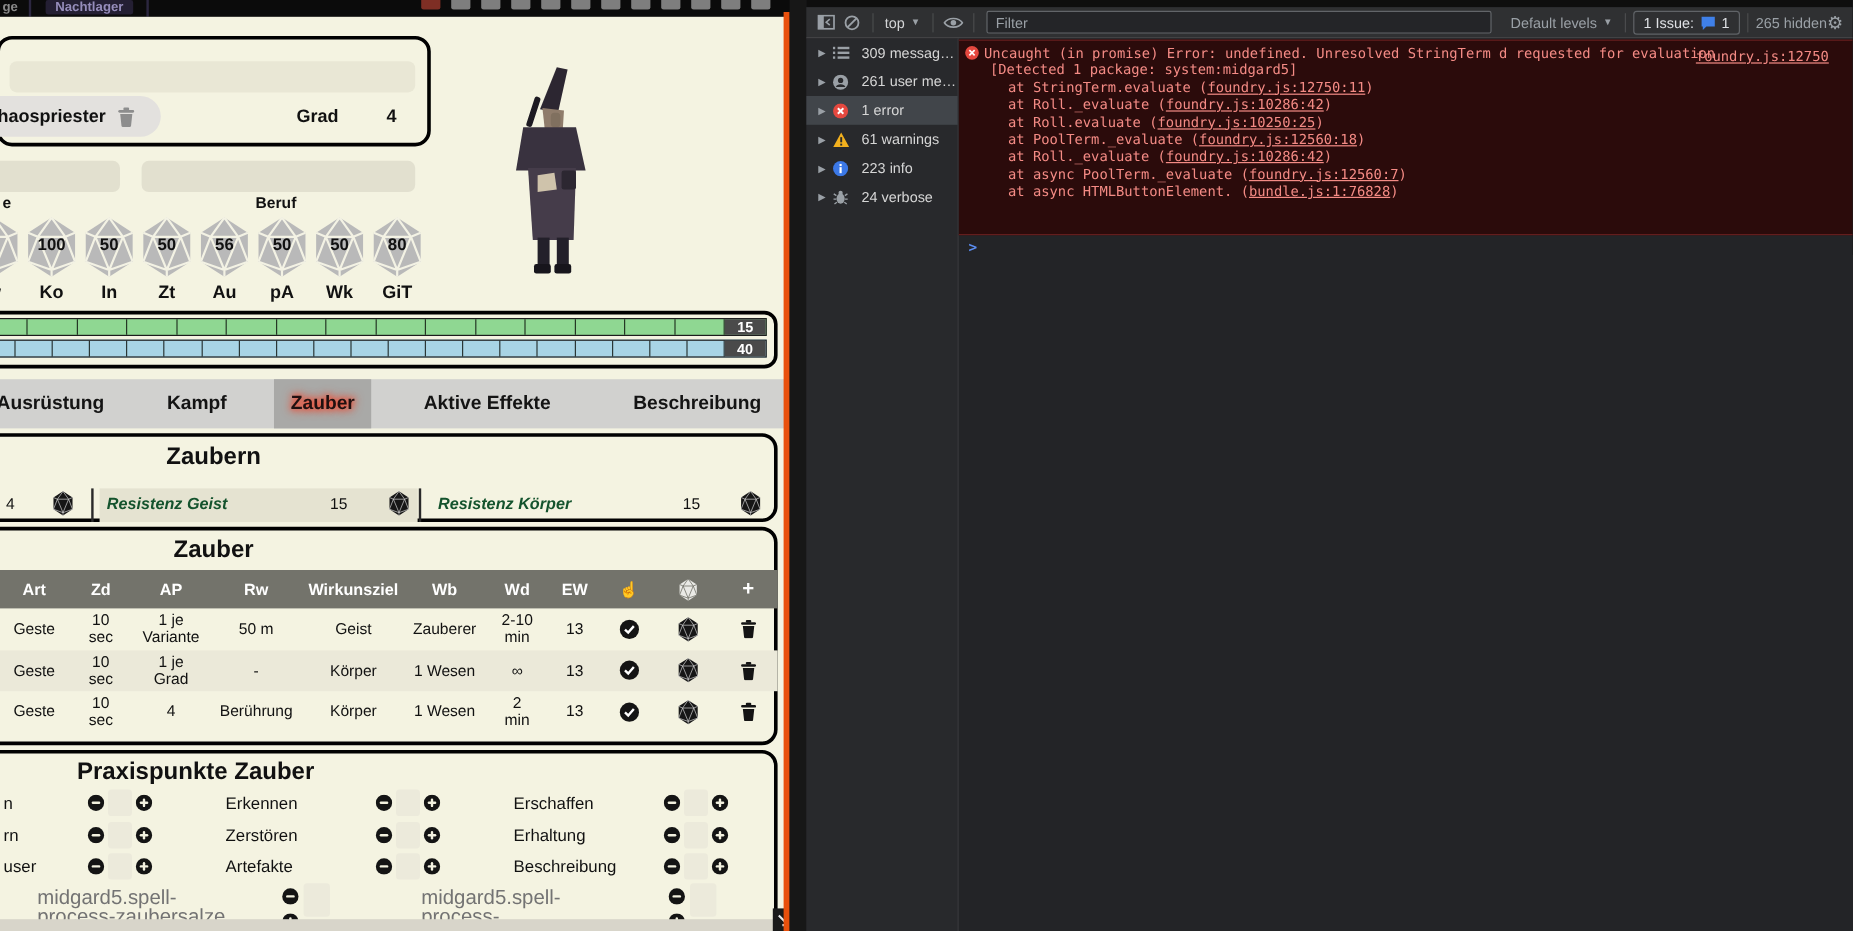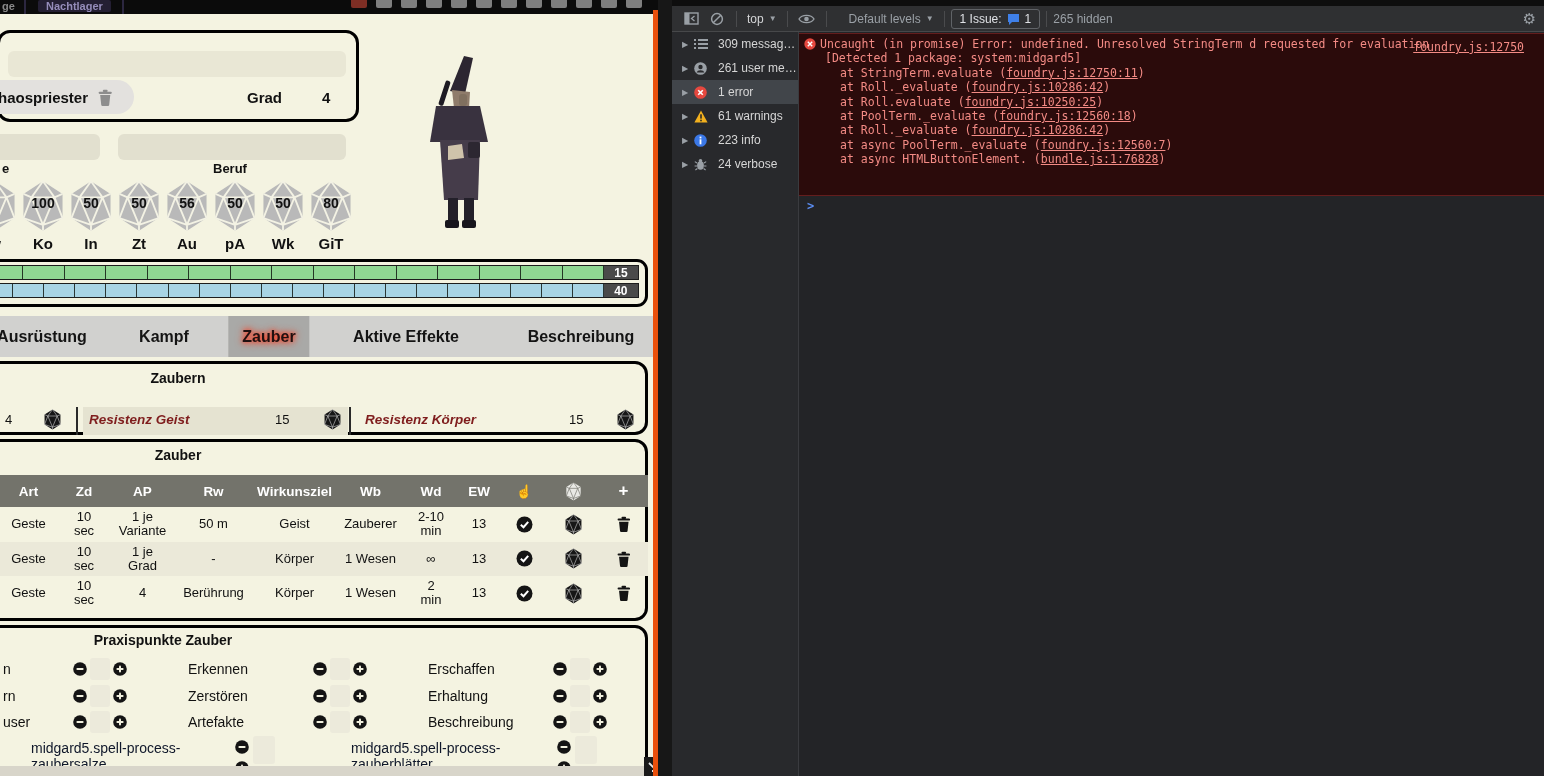--- a/index.html
+++ b/index.html
@@ -12,21 +12,21 @@
   .nav-sep{position:absolute;top:0;width:2px;height:14px;background:#2c2740;}
   .nav-scene{position:absolute;left:38px;top:0;color:#968dbb;font-weight:bold;font-size:11px;
              background:#241f33;padding:0 8px;border-radius:2px;}
   .hotbar-icons{position:absolute;right:18px;top:-7px;display:flex;gap:9px;}
   .hotbar-icons .hic{width:16px;height:15px;background:#7e7e7e;border-radius:2px;}
   .hotbar-icons .hic.red{background:#7e2e24;}
   .sheet{position:absolute;left:0;top:14px;width:654px;height:762px;background:#f4f3e1;overflow:hidden;}
   .orange-border{position:absolute;left:653px;top:10px;width:5px;height:766px;background:#e9500c;}
   .dark-col{position:absolute;left:658px;top:0;width:14px;height:776px;background:#171717;}
   .zbx{position:absolute;border:3px solid #000;border-radius:13px;background:#f4f3e1;box-sizing:border-box;}
-  .ztitle{position:absolute;transform:translateX(-50%);font-weight:bold;font-size:14px;color:#111;white-space:nowrap;}
+  .ztitle{position:absolute;transform:translateX(-50%);font-weight:bold;font-size:20px;color:#111;white-space:nowrap;}
   
   .hdr-box{left:-3px;top:16px;width:362px;height:92px;}
   .hdr-input{position:absolute;left:8px;top:18px;width:338px;height:26px;background:#e9e7d5;border-radius:6px;}
   .name-pill{position:absolute;left:-20px;top:47px;width:154px;height:34px;background:#e3e1de;border-radius:17px;
              display:flex;align-items:center;}
   .name-pill .nm{margin-left:18px;font-weight:bold;font-size:15px;color:#111;white-space:nowrap;}
   .name-pill .tr{margin-left:10px;display:flex;}
   .grad-label{position:absolute;left:247px;top:56px;font-weight:bold;font-size:15px;color:#111;}
   .grad-value{position:absolute;left:322px;top:56px;font-weight:bold;font-size:15px;color:#111;}
   
@@ -54,39 +54,39 @@
   
   .tabbar{position:absolute;left:0;top:302px;width:654px;height:41px;background:#d1d1cf;}
   .tab{position:absolute;top:0;height:41px;display:flex;align-items:center;transform:translateX(-50%);
        font-weight:bold;font-size:16px;color:#141414;padding:0 14px;white-space:nowrap;}
   .tab.active{background:#a9a9a7;color:#201010;text-shadow:0 0 5px #ff3b1e,0 0 9px #ff3b1e;}
   
   .zaubern-box{left:-24px;top:347px;width:672px;height:74px;border-radius:13px;}
   .zn-row{position:absolute;left:24px;top:43px;width:648px;height:28px;}
   .zn-frag{position:absolute;left:2px;top:5px;font-size:13px;color:#111;}
   .zn-strip{position:absolute;left:80px;top:0;width:265px;height:28px;background:#e5e3d1;}
-  .zn-lab{position:absolute;top:5px;font-weight:bold;font-style:italic;font-size:13.5px;color:#7f1d1d;white-space:nowrap;}
+  .zn-lab{position:absolute;top:5px;font-weight:bold;font-style:italic;font-size:13.5px;color:#14532d;white-space:nowrap;}
   .zn-val{position:absolute;top:5px;font-size:13px;color:#111;}
   .zn-div{position:absolute;top:0;width:2px;height:28px;background:#2a2a2a;}
   .d20slot{position:absolute;top:2px;}
   
   .zauber-box{left:-24px;top:425px;width:672px;height:182px;border-radius:13px;}
   .sp-grid{display:grid;grid-template-columns:21px 57px 54px 63px 79px 83px 69px 52px 44px 47px 51px 49px;}
   .sp-head{position:absolute;left:0;top:33px;width:669px;background:#73736b;color:#fff;font-weight:bold;
            font-size:13.5px;height:32px;align-items:center;justify-items:center;}
   .sp-rows{position:absolute;left:0;top:65px;width:669px;}
   .sp-row{height:34.5px;align-items:center;justify-items:center;font-size:13px;color:#111;text-align:center;line-height:14px;}
   .sp-row.alt{background:#ebe9d9;}
   .hico{display:flex;align-items:center;justify-content:center;}
   
   .pp-box{left:-24px;top:611px;width:672px;height:153px;border-radius:13px;}
   .pp-item{position:absolute;transform:translateY(-50%);font-size:14px;color:#111;white-space:nowrap;}
   .pp-btn{position:absolute;transform:translate(-50%,-50%);display:flex;cursor:pointer;}
   .pp-inp{position:absolute;background:#eceadb;border-radius:3px;}
-  .pp-long{position:absolute;font-size:14px;color:#0f172a;line-height:16px;width:160px;}
+  .pp-long{position:absolute;font-size:17px;color:#737373;line-height:16px;width:160px;}
   .sheet-bottom{position:absolute;left:0;top:752px;width:654px;height:10px;background:#d8d5ca;}
   .resize-handle{position:absolute;left:644px;top:743px;width:18px;height:19px;background:#1a1a1a;
                  display:flex;align-items:center;justify-content:center;}
   
   #devtools{position:absolute;left:672px;top:0;width:872px;height:776px;background:#232427;}
   .dt-topstrip{position:absolute;left:0;top:0;width:872px;height:6px;background:#0e0e0e;}
   .dt-toolbar{position:absolute;left:0;top:6px;width:872px;height:25px;background:#2f3032;
               border-bottom:1px solid #47484a;display:flex;align-items:center;color:#cdcdcd;font-size:12px;}
   .dt-sep{width:1px;height:16px;background:#4a4b4d;margin:0 6px;}
   .tb-icon{display:flex;align-items:center;justify-content:center;width:26px;height:22px;}
@@ -666,20 +666,23 @@
         <span class="caret">▼</span>
       </span>
       <span class="dt-sep"></span>
       <span class="tb-icon">
         <svg width="17" height="12" viewBox="0 0 17 12">
             <path d="M1,6 C4,1.2 13,1.2 16,6 C13,10.8 4,10.8 1,6 Z" fill="none" stroke="#9aa0a6" stroke-width="1.4"></path>
             <circle cx="8.5" cy="6" r="2.3" fill="#9aa0a6"></circle>
           </svg>
       </span>
       <span class="dt-sep"></span>
+      <div class="filter">
+        <span>Filter</span>
+      </div>
       <span class="tb-drop" style="margin-left:12px;color:#9aa0a6">
         <span>Default levels</span>
         <span class="caret">▼</span>
       </span>
       <span class="dt-sep"></span>
       <span class="issue-btn">
         <span>1 Issue:</span>
         <svg width="13" height="12" viewBox="0 0 13 12">
             <path d="M1,1 h11 v8 h-7 l-3,3 v-3 h-1 z" fill="#3f80e8"></path>
           </svg>

